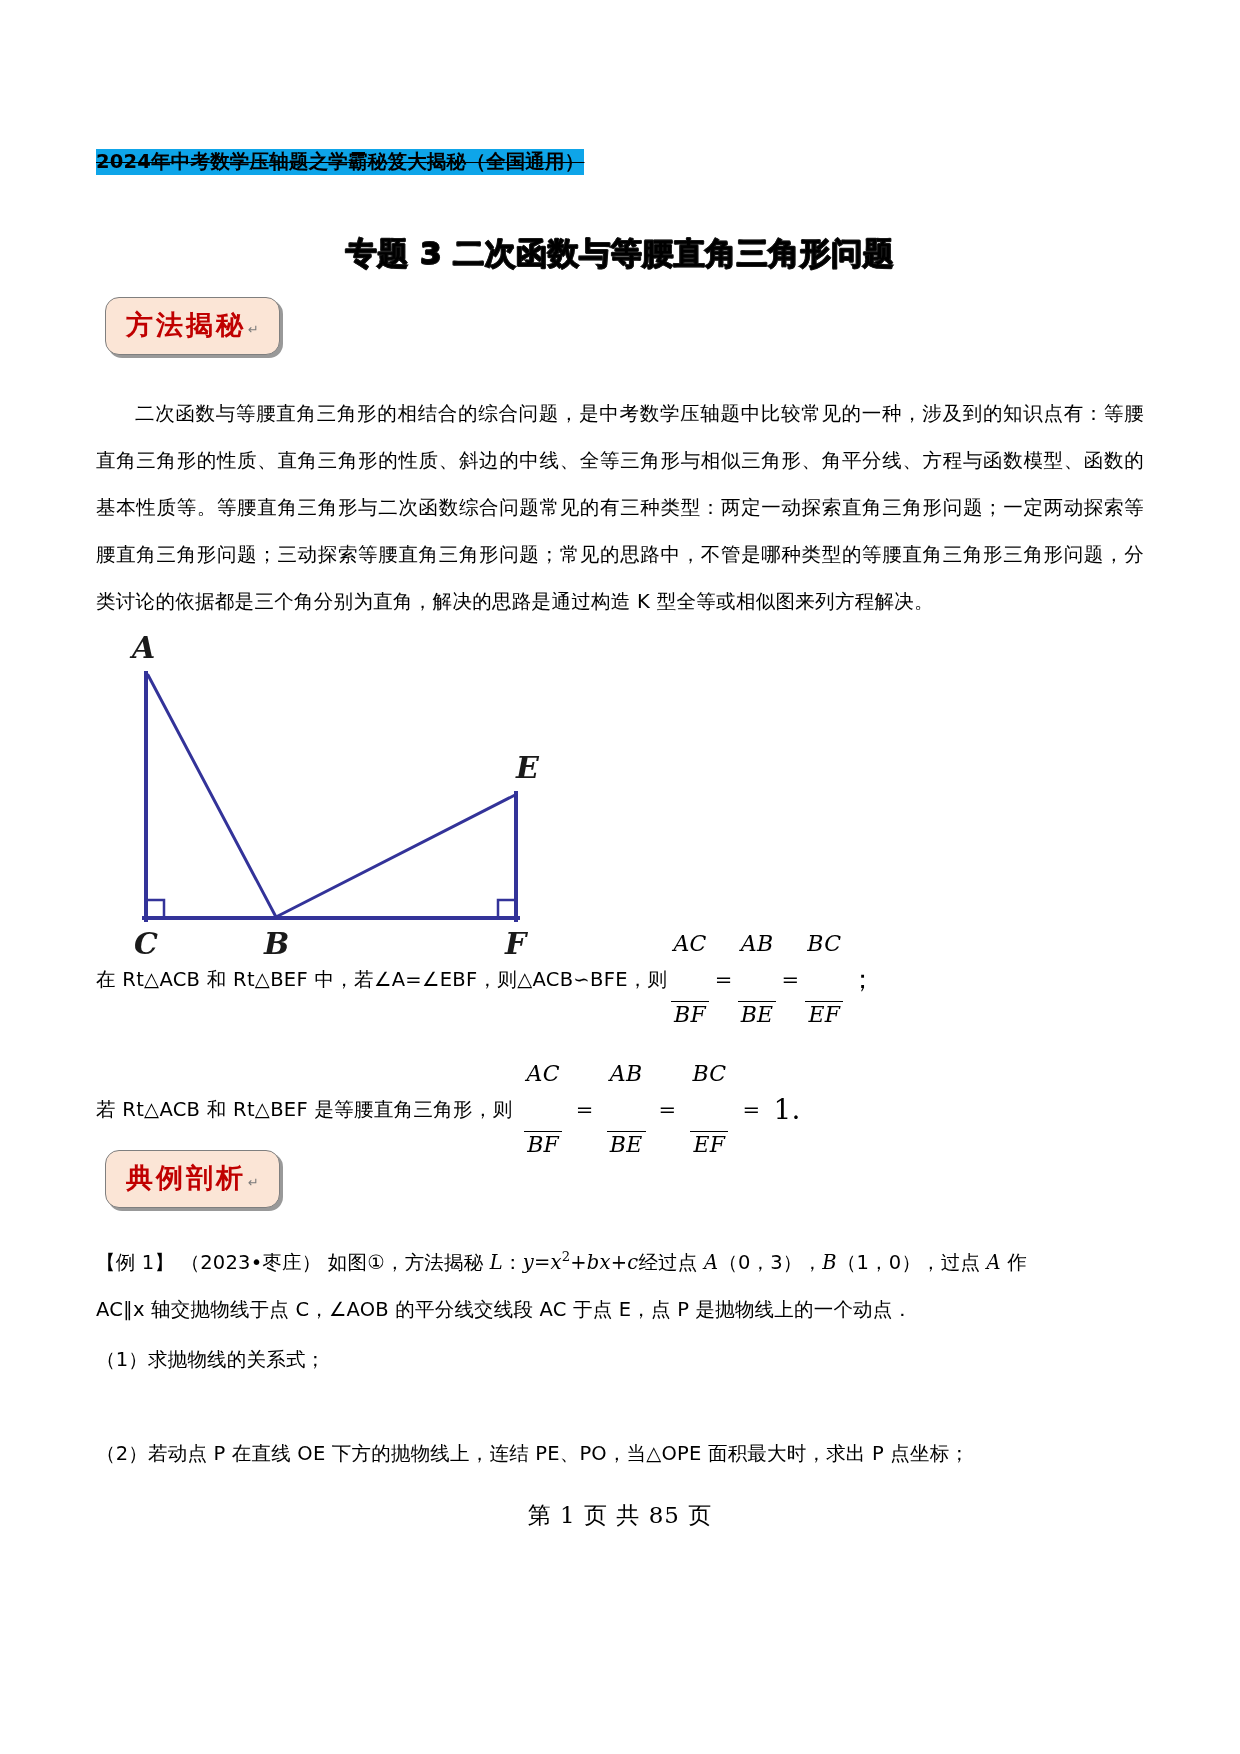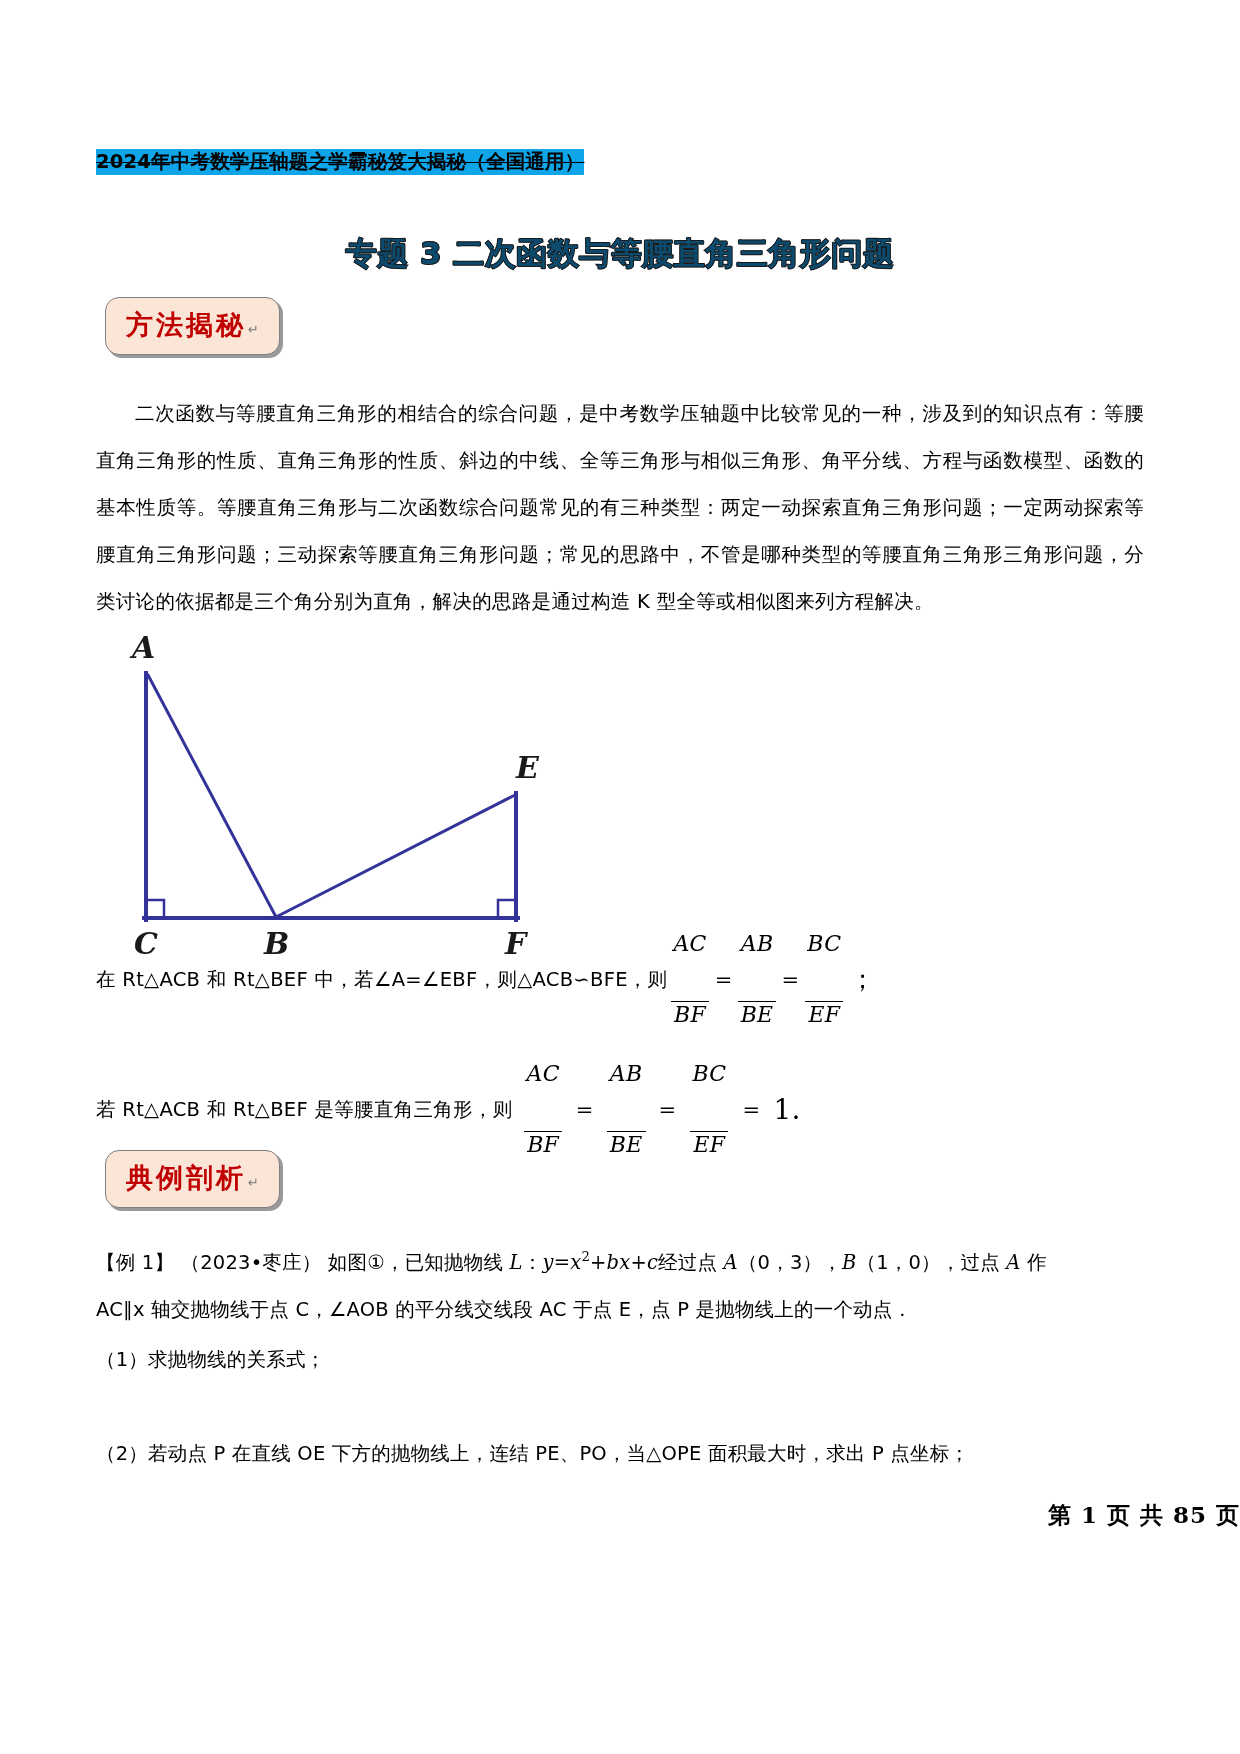--- a/index.html
+++ b/index.html
@@ -43,21 +43,21 @@
   
   .doc-title {
     position: absolute;
     left: 0;
     right: 0;
     top: 212px;
     text-align: center;
     font-size: 31px;
     font-weight: bold;
     letter-spacing: 0.5px;
-    color: #0c4a6e;
+    color: #000000;
     -webkit-text-stroke: 1.4px #1a1a1a;
     paint-order: stroke fill;
     text-shadow:
       -1px 0 0 #1a1a1a, 1px 0 0 #1a1a1a,
       0 -1px 0 #1a1a1a, 0 1px 0 #1a1a1a;
   }
 
   
   .pill {
     position: absolute;
@@ -173,23 +173,23 @@
     font-style: normal;
   }
   sup { font-size: 0.68em; vertical-align: super; }
 
   
   .doc-footer {
     position: absolute;
     left: 0;
     right: 0;
     top: 1500px;
-    text-align: right;
+    text-align: center;
     font-size: 23px;
-    font-weight: bold;
+    font-weight: normal;
     font-family: "DejaVu Serif", "Liberation Serif", serif;
     letter-spacing: 1px;
   }
 </style>
 </head>
 <body>
 
 <div class="page">
 
   <div class="doc-header">
@@ -278,21 +278,21 @@
   </div>
 
   <div class="pill" id="pill-examples">
     <span>典例剖析</span>
       <span class="pilcrow">↵</span>
   </div>
 
   <div class="example-line" id="example-line-1">
     <span>【例 1】</span>
     <span>（2023•枣庄）</span>
-    <span>如图①，已知抛物线 </span><span class="mi">L</span><span>：</span><span class="mi">y</span><span class="mn">=</span><span class="mi">x</span><sup class="mn">2</sup><span class="mi">+bx+c</span><span>经过点 </span><span class="mi">A</span><span>（0，3）</span><span>，</span><span class="mi">B</span><span>（1，0）</span><span>，过点 </span><span class="mi">A</span><span> 作</span>
+    <span>如图①，方法揭秘 </span><span class="mi">L</span><span>：</span><span class="mi">y</span><span class="mn">=</span><span class="mi">x</span><sup class="mn">2</sup><span class="mi">+bx+c</span><span>经过点 </span><span class="mi">A</span><span>（0，3）</span><span>，</span><span class="mi">B</span><span>（1，0）</span><span>，过点 </span><span class="mi">A</span><span> 作</span>
   </div>
 
   <div class="example-line" id="example-line-2">AC∥x 轴交抛物线于点 C，∠AOB 的平分线交线段 AC 于点 E，点 P 是抛物线上的一个动点．</div>
   <div class="example-line" id="example-line-3">（1）求抛物线的关系式；</div>
   <div class="example-line" id="example-line-4">（2）若动点 P 在直线 OE 下方的抛物线上，连结 PE、PO，当△OPE 面积最大时，求出 P 点坐标；</div>
 
   <div class="doc-footer">第 1 页 共 85 页</div>
 
 </div>
 

